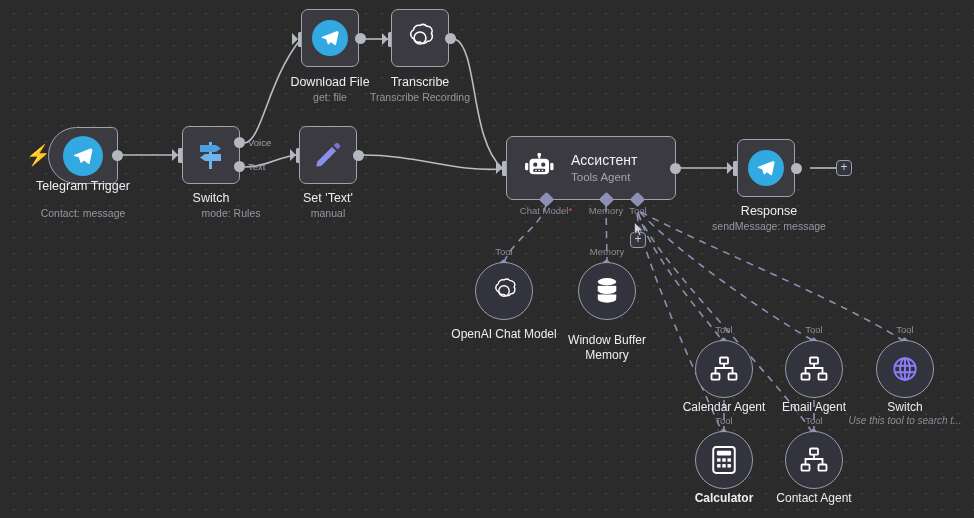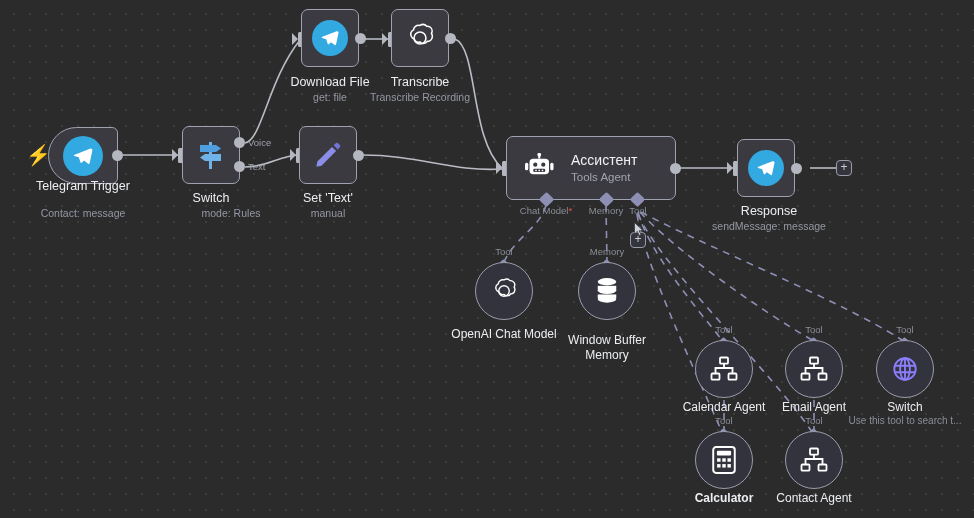--- a/index.html
+++ b/index.html
@@ -142,20 +142,21 @@
   }
   .sub-title.two-line { white-space: normal; width: 96px; margin-top: 12px; }
   .sub-sub {
     position: absolute;
     left: 50%;
     transform: translateX(-50%);
     text-align: center;
     color: #8b8e99;
     font-size: 10px;
     white-space: nowrap;
+    font-style: italic;
   }
   .conn-label {
     position: absolute;
     color: #8b8e99;
     font-size: 9.5px;
     white-space: nowrap;
     transform: translateX(-50%);
   }
 
   

